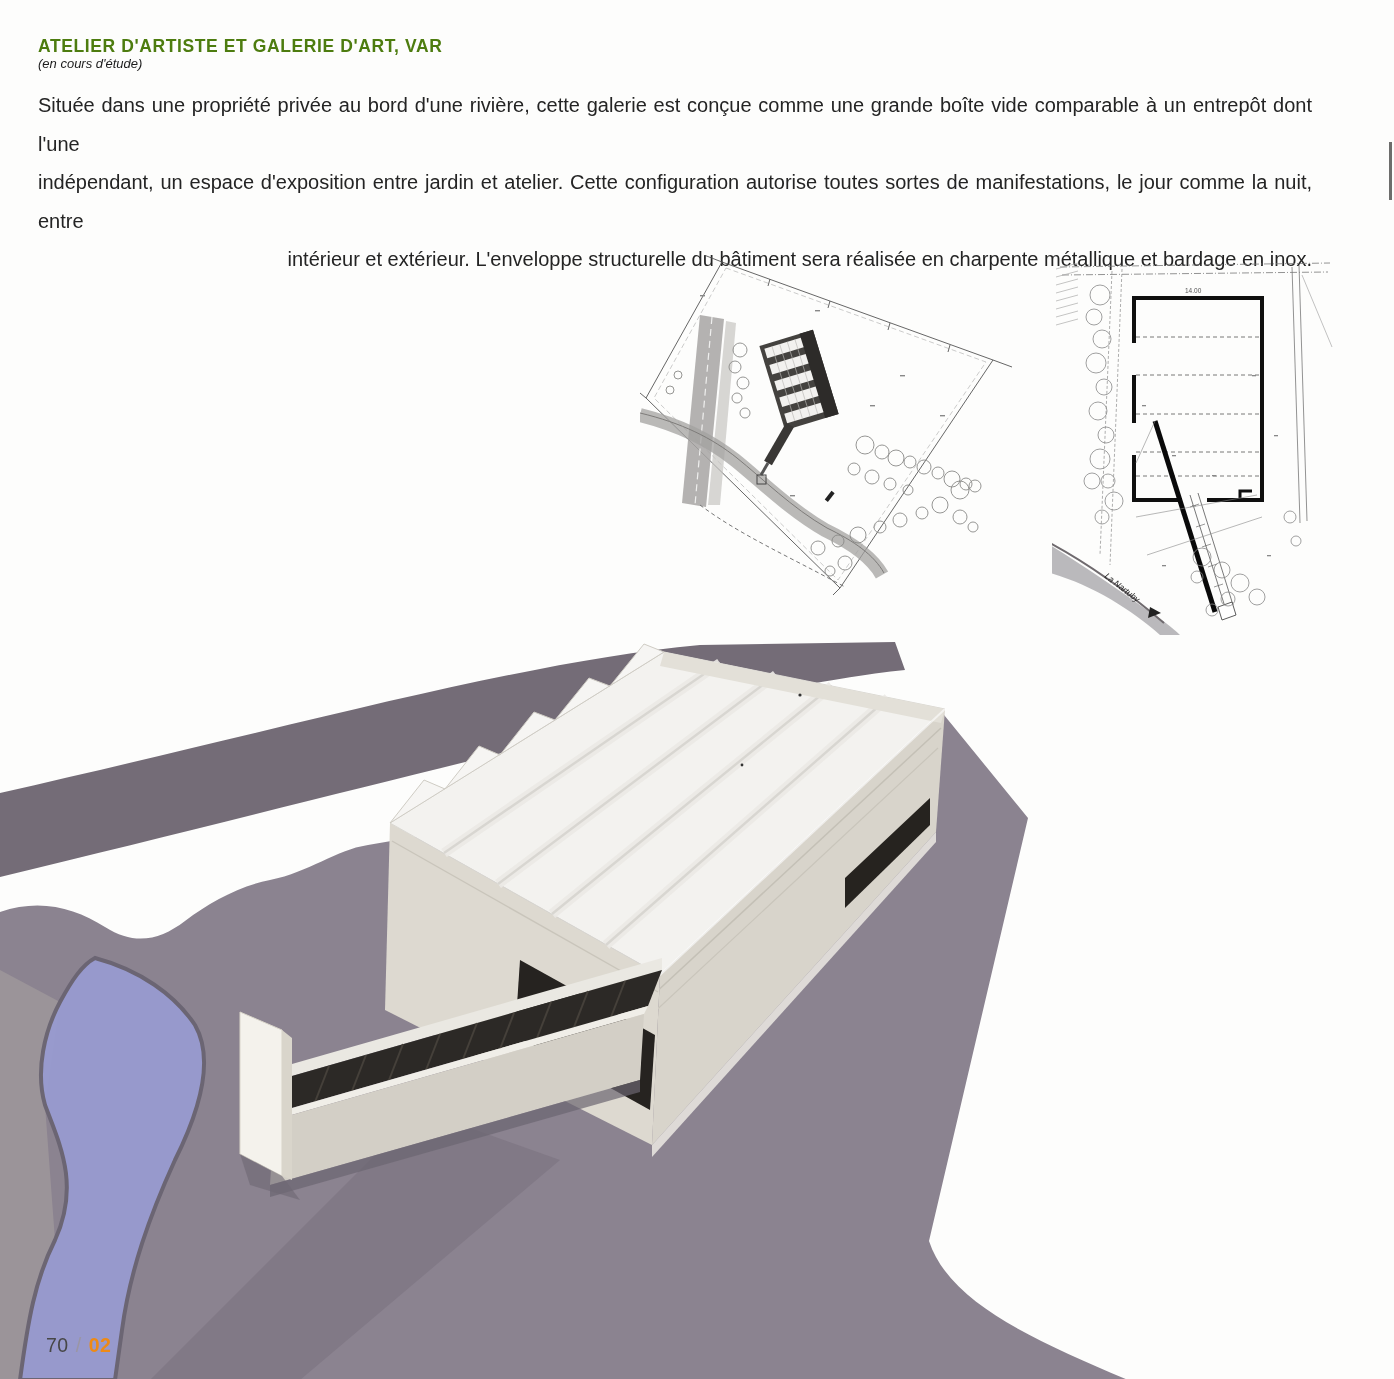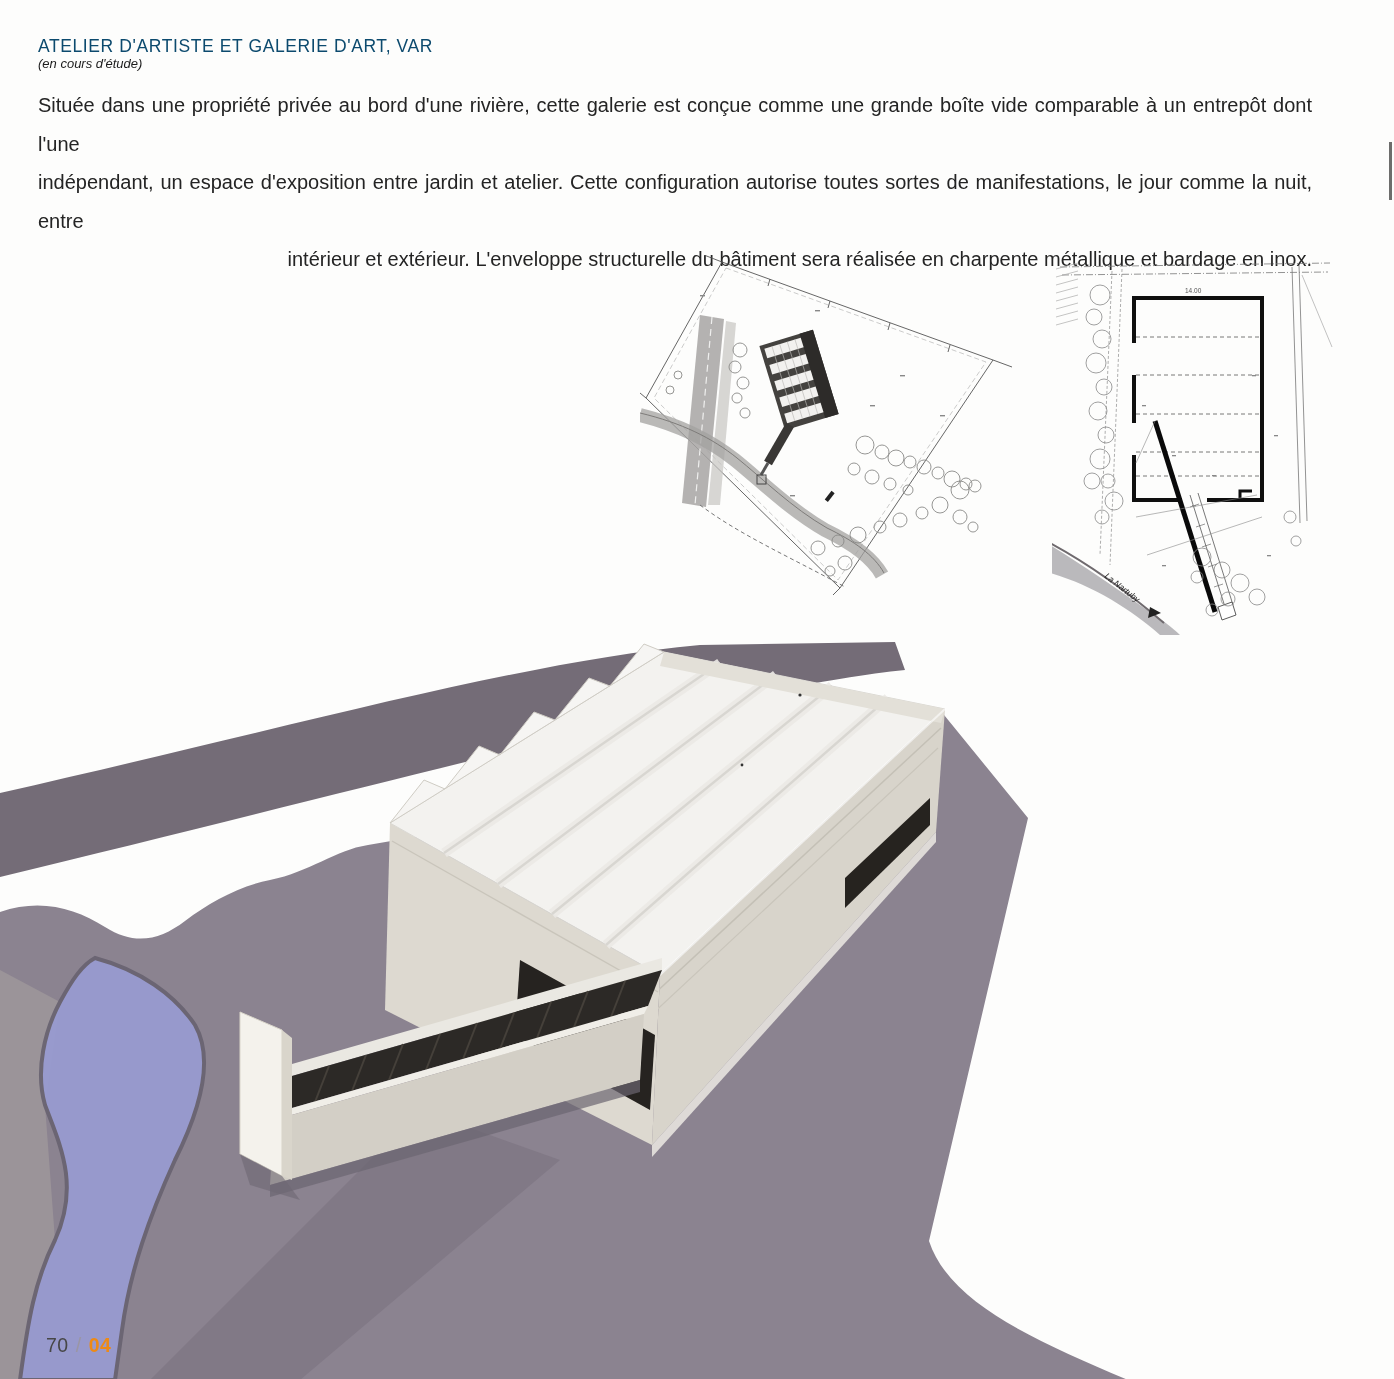--- a/index.html
+++ b/index.html
@@ -1,19 +1,19 @@
 <!DOCTYPE html>
 <html><head>
 <meta charset="utf-8">
 <style>
   html,body{margin:0;padding:0;background:#d9d9d9}
   .page{position:relative;width:1394px;height:1379px;background:#fdfdfc;overflow:hidden;
         font-family:"Liberation Sans",sans-serif;color:#222}
-  .title{position:absolute;left:38px;top:24px;font-size:17.5px;font-weight:400;
-         letter-spacing:.6px;color:#0c4a6e;white-space:nowrap}
+  .title{position:absolute;left:38px;top:24px;font-size:17.5px;font-weight:700;
+         letter-spacing:.6px;color:#4d7c0f;white-space:nowrap}
   .subtitle{position:absolute;left:38px;top:56px;font-size:13px;font-style:italic;color:#1c1c1c}
   .bodytext{position:absolute;left:38px;top:86px;width:1274px;font-size:20px;
             line-height:38.5px;color:#242424}
   .bodytext .jline{text-align:justify;text-align-last:justify}
   .bodytext .lastline{text-align:right}
   .note{position:absolute;left:38px;top:243px;font-size:14.6px;color:#2b2b2b}
   .note sup{font-size:10px}
   .fig{position:absolute}
   .footer{position:absolute;left:46px;top:1334px;font-size:19.5px;color:#474747;z-index:6;
           letter-spacing:.5px}
@@ -312,17 +312,17 @@
         <polygon points="270,545 640,440 640,452 270,557" fill="#6b6570" opacity="0.7"></polygon>
 
         <polygon points="240,372 282,390 282,536 240,514" fill="#f4f2ec" stroke="#d8d4c9" stroke-width="1"></polygon>
         <polygon points="282,390 292,398 292,540 282,536" fill="#d9d5cb"></polygon>
         <polygon points="240,514 282,536 300,560 250,545" fill="#6e6873" opacity="0.6"></polygon>
       </g>
     </svg>
   </div>
 
   <div class="footer">
-    <span>70</span><span class="sep">/</span><span class="chap">04</span>
+    <span>70</span><span class="sep">/</span><span class="chap">02</span>
   </div>
 
   <div class="edge-mark"></div>
 </div>
 
 </body></html>

